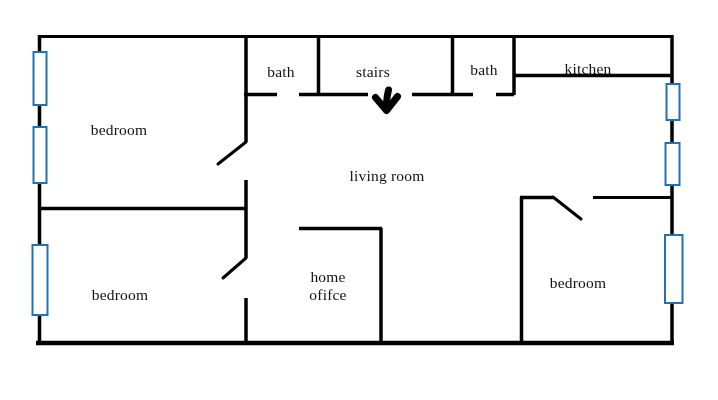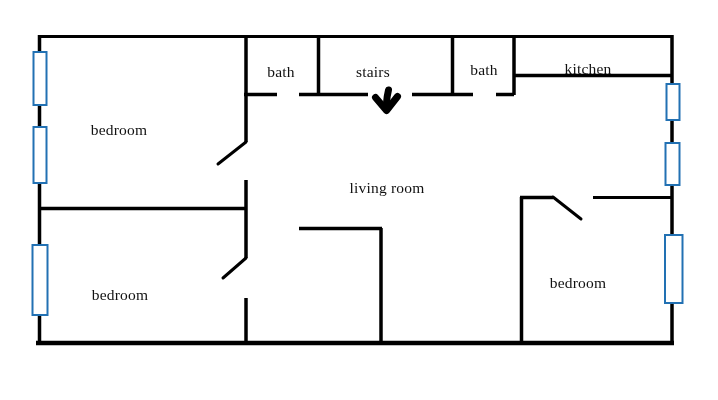--- a/index.html
+++ b/index.html
@@ -116,17 +116,21 @@
       <path class="arrow-stroke" d="M 388.5 90 Q 387 96 386.5 103"></path>
       <path class="arrow-stroke" d="M 375.5 97.5 L 386.5 110.5 L 397.5 96.5"></path>
     </g>
   </svg>
 
   <div class="room-label" style="left:119px; top:130px;">bedroom</div>
   <div class="room-label" style="left:281px; top:71.5px;">bath</div>
   <div class="room-label" style="left:373px; top:72px;">stairs</div>
   <div class="room-label" style="left:484px; top:70px;">bath</div>
   <div class="room-label" style="left:588px; top:69px;">kitchen</div>
-  <div class="room-label" style="left:387px; top:176px;margin-top:12px;">living room</div>
+  <div class="room-label" style="left:387px; top:176px;">living room</div>
   <div class="room-label" style="left:120px; top:295px;">bedroom</div>
   <div class="room-label" style="left:578px; top:282.5px;">bedroom</div>
+  <div class="room-label" style="left:328px; top:286px;">
+    <div>home</div>
+    <div>ofifce</div>
+  </div>
 
 </div>
 
 </body></html>

